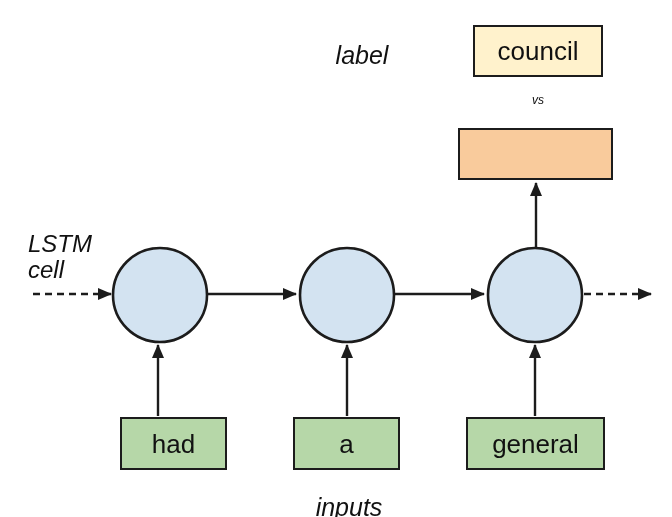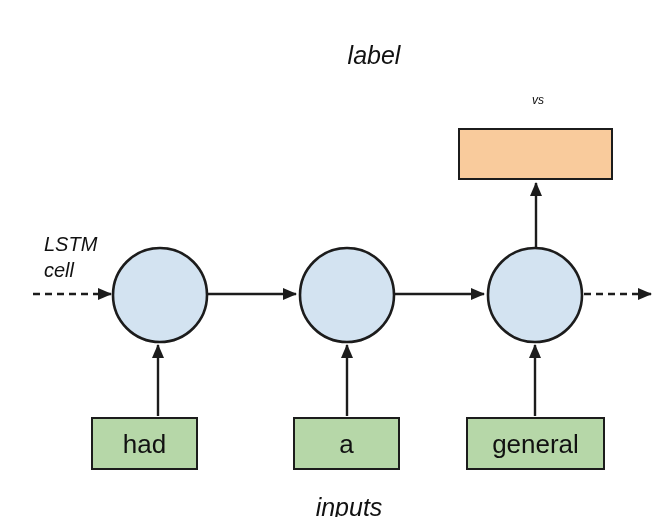--- a/index.html
+++ b/index.html
@@ -52,33 +52,33 @@
     background: var(--label-box-fill, #fff2cc);
   }
   .prediction-box {
     left: 458px; top: 128px; width: 155px; height: 52px;
     background: var(--prediction-box-fill, #f9cb9c);
   }
   .input-box {
     top: 417px; height: 53px;
     background: var(--input-box-fill, #b6d7a8);
   }
-  .input-box.b0 { left: 91px; width: 107px; }
+  .input-box.b0 { left: 120px; width: 107px; }
   .input-box.b1 { left: 293px; width: 107px; }
   .input-box.b2 { left: 466px; width: 139px; }
   .ann {
     position: absolute;
     font-style: italic;
     color: var(--text, #111111);
     line-height: 1.15;
   }
-  .label-ann      { left: 304px; top: 41px;  width: 140px; text-align: center; font-size: 25px; }
+  .label-ann      { left: 292px; top: 41px;  width: 140px; text-align: center; font-size: 25px; }
   .vs-ann         { left: 473px; top: 94px;  width: 130px; text-align: center; font-size: 12px; }
   .prediction-ann { left: 270px; top: 142px; width: 165px; text-align: right;  font-size: 25px; }
-  .lstm-ann       { left: 44px;  top: 231px; font-size: 20px; line-height: 26px; text-align: left; }
+  .lstm-ann       { left: 28px;  top: 231px; font-size: 24px; line-height: 26px; text-align: left; }
   .inputs-ann     { left: 279px; top: 481px; width: 140px; text-align: center; font-size: 25px; margin-top: 12px; }
 </style>
 </head>
 <body>
 
 <div class="canvas">
 
   <svg class="arrow-layer" viewBox="0 0 672 517">
     <defs>
       <marker id="arrowhead" markerUnits="userSpaceOnUse" markerWidth="14" markerHeight="12" viewBox="0 0 14 12" refX="13" refY="6" orient="auto">
@@ -103,20 +103,23 @@
   </svg>
 
   <div class="ann label-ann">label</div>
   <div class="ann vs-ann">vs</div>
   <div class="ann lstm-ann">
     <div>LSTM</div>
     <div>cell</div>
   </div>
   <div class="ann inputs-ann">inputs</div>
 
+  <div class="box label-box">
+    <span>council</span>
+  </div>
 
   <div class="box prediction-box">
     <span></span>
   </div>
 
   <div class="box input-box b0">
     <span>had</span>
   </div>
   <div class="box input-box b1">
     <span>a</span>

